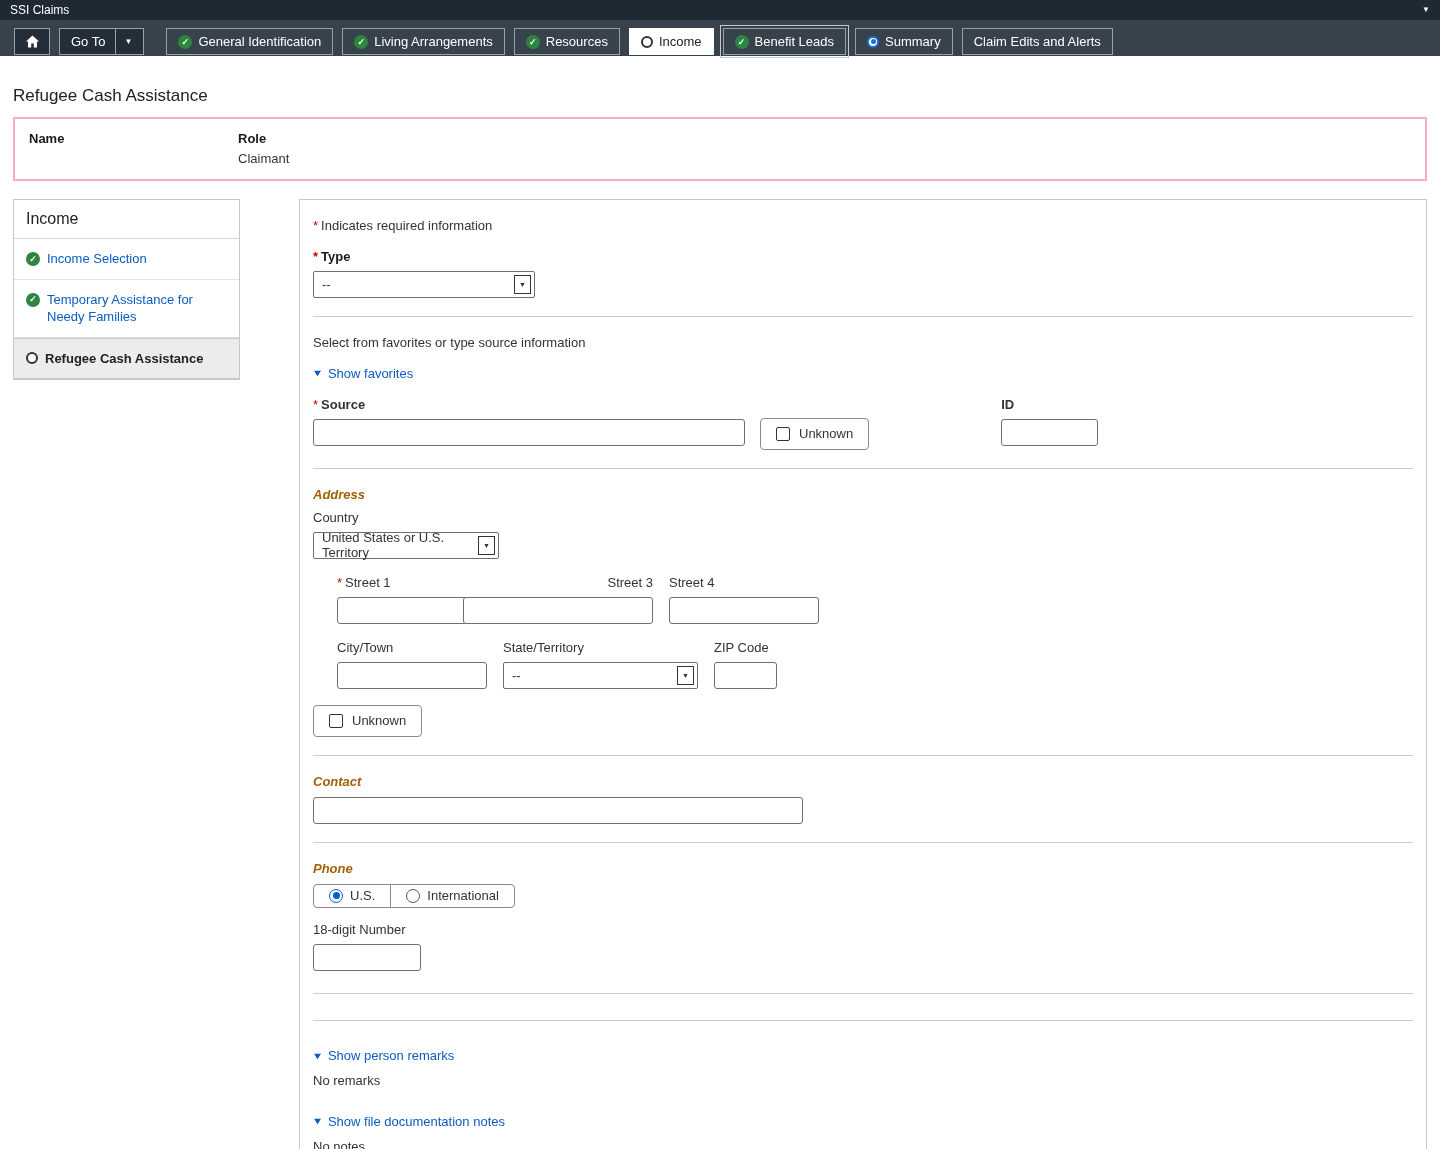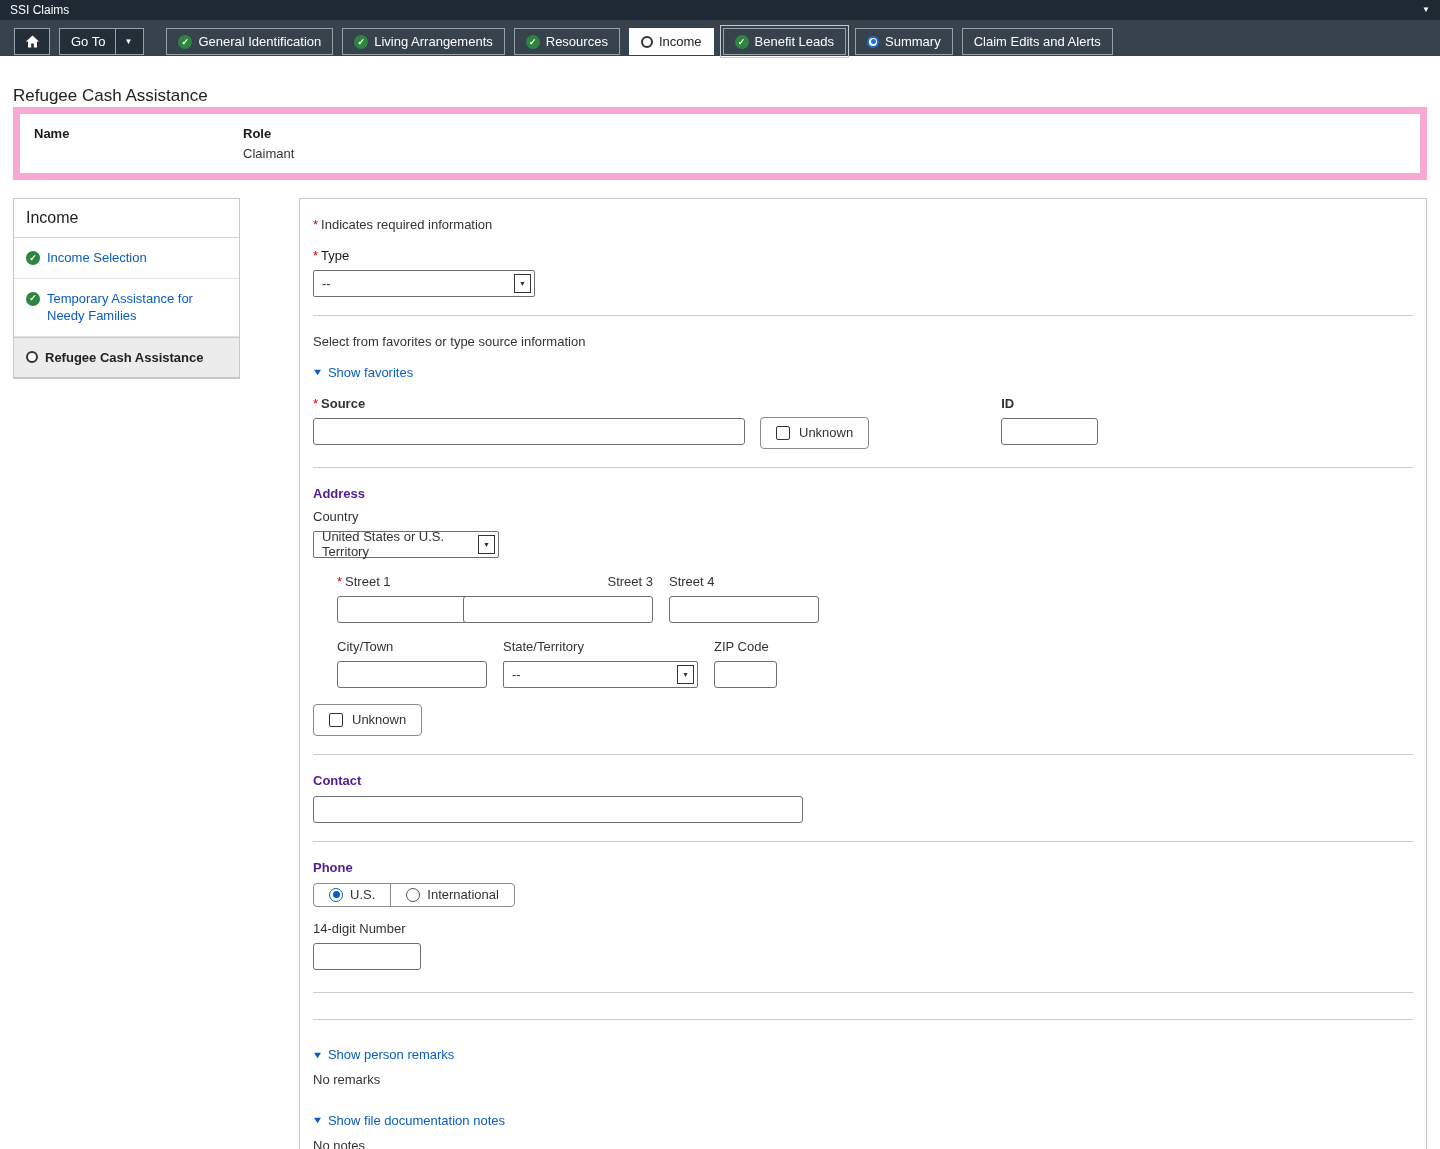--- a/index.html
+++ b/index.html
@@ -78,22 +78,22 @@
   .blue-dot-icon::after {
     content: ""; width: 5px; height: 5px; border-radius: 50%; background: #1d6fd2;
   }
   .chev { color: #0b5cc0; font-size: 9px; transform: scaleX(1.3); display:inline-block; }
 
   
   .page { margin: 0 13px; }
   .page-title { font-size: 17px; color: #222; margin-top: 30px; font-weight: 400; }
 
   .person-box {
-    border: 7px solid #f9a8d4;
-    margin-top: 1px;
+    border: 2px solid #f9a8d4;
+    margin-top: 11px;
     min-height: 64px;
     display: flex;
     padding: 12px 14px;
   }
   .person-col-name { width: 209px; }
   .person-col-ssn { width: 234px; }
   .person-label { font-weight: bold; color: #1a1a1a; }
   .person-value { margin-top: 5px; }
 
   .layout { display: flex; align-items: flex-start; margin-top: 18px; }
@@ -115,23 +115,23 @@
   .sb-item .icn { margin-top: 2px; }
 
   
   .form-panel {
     margin-left: 59px; flex: 1;
     border: 1px solid #c8c8c8;
     padding: 18px 13px 38px 13px;
   }
   .ast { color: #c00; margin-right: 3px; }
   .req-note { margin-bottom: 10px; }
-  .fld-label-bold { font-weight: normal; color: #1a1a1a; margin: 16px 0 7px; }
+  .fld-label-bold { font-weight: bold; color: #1a1a1a; margin: 16px 0 7px; }
   .fld-label { margin-bottom: 7px; }
-  .section-head { font-weight: bold; color: #4c1d95; margin-bottom: 8px; }
+  .section-head { font-weight: bold; color: #a16207; margin-bottom: 8px; font-style: italic; }
   .hr { border: none; border-top: 1px solid #ccc; margin: 18px 0; }
 
   
   .select {
     position: relative; height: 27px; background: #fff;
     border: 1px solid #6f6f6f; border-radius: 2px;
     display: flex; align-items: center;
     padding: 0 26px 0 8px; cursor: pointer;
   }
   .select .sel-btn {
@@ -365,21 +365,21 @@
         <span class="radio-cell">
           <span class="rad sel"></span>
           <span>U.S.</span>
         </span>
         <span class="radio-cell">
           <span class="rad"></span>
           <span>International</span>
         </span>
       </div>
 
-      <div class="fld-label" style="margin-top:14px;">14-digit Number</div>
+      <div class="fld-label" style="margin-top:14px;">18-digit Number</div>
       <input class="ti" style="width: 108px;">
 
       <hr class="hr" style="margin-top:22px;">
       <hr class="hr" style="margin-top:26px;">
 
       <div style="margin-top:26px;">
         <a class="link">
           <span class="chev">▼</span>
           <span>Show person remarks</span>
         </a>

